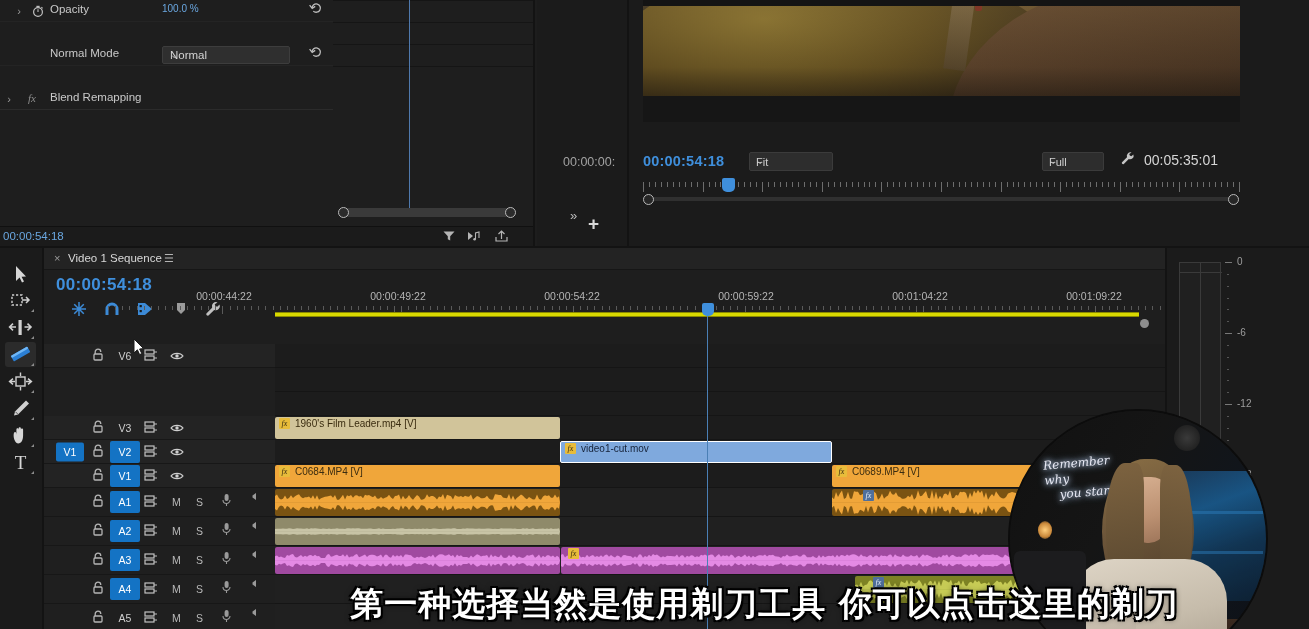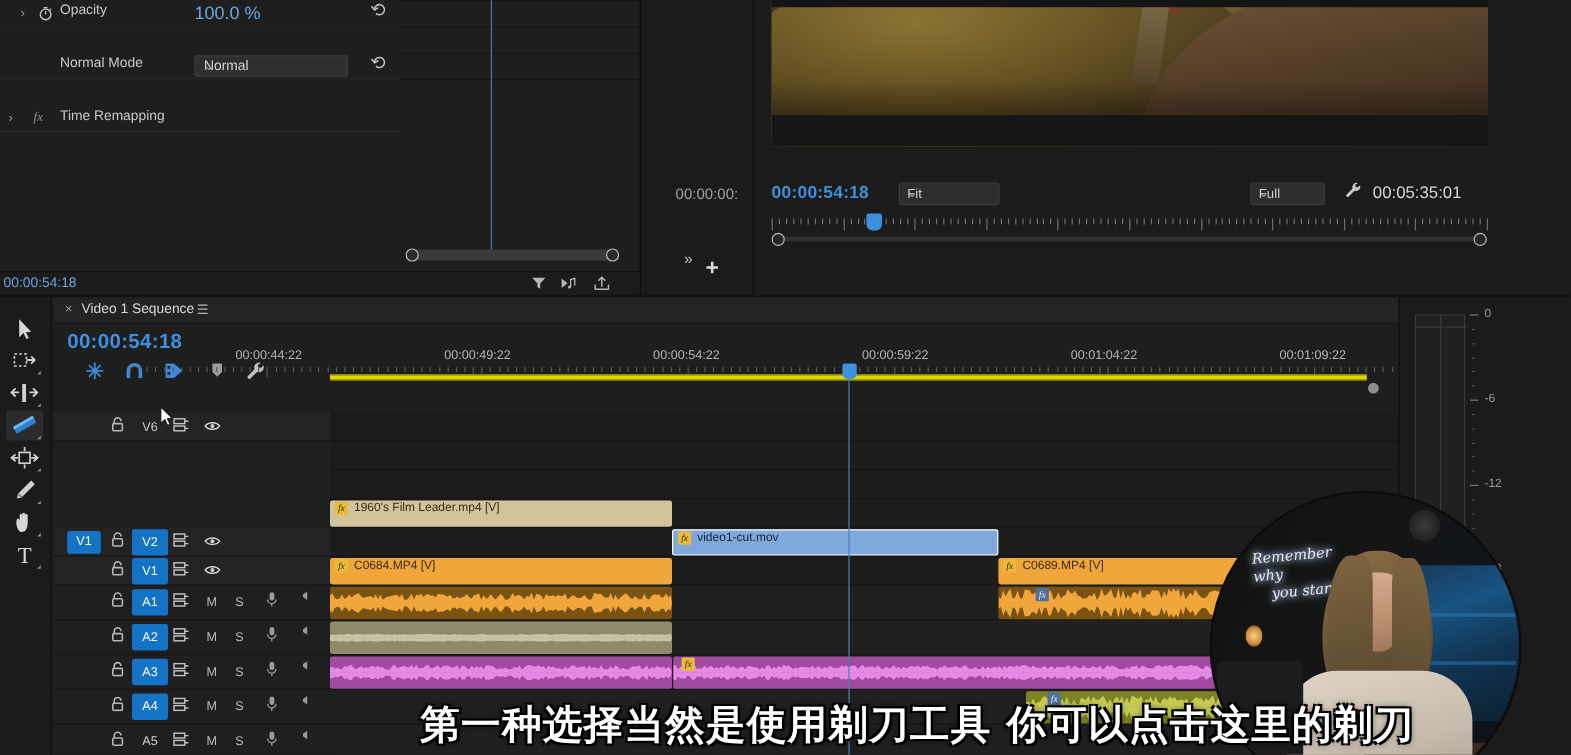--- a/index.html
+++ b/index.html
@@ -27,21 +27,21 @@
   .fx-row .stopwatch {
     position: absolute; left: 31px; top: 4px; width: 14px; height: 14px;
     color: #b0b0b0;
   }
   .fx-row .fx-label {
     position: absolute; left: 50px; top: 3px;
     font-size: 11.5px; color: #c9c9c9; white-space: nowrap;
   }
   .fx-row .fx-value {
     position: absolute; left: 162px; top: 3px;
-    font-size: 15px; color: #6aa7e0;
+    font-size: 10px; color: #6aa7e0;
   }
   .fx-row .fx-select {
     position: absolute; left: 162px; top: 2px; width: 128px; height: 18px;
     background: #2f2f2f; border: 1px solid #3d3d3d; border-radius: 2px;
   }
   .fx-row .fx-select span {
     position: absolute; left: 7px; top: 2px; font-size: 11.5px; color: #d4d4d4;
   }
   .fx-row .fx-select .chev {
     position: absolute; right: 6px; top: 2px; font-size: 10px; color: #a8a8a8;
@@ -313,21 +313,21 @@
         <svg width="16" height="16" viewBox="0 0 16 16">
             <path d="M4 7 a4.2 4.2 0 1 1 1.3 3.1" fill="none" stroke="#c0c0c0" stroke-width="1.3"></path>
             <path d="M1.6 4.2 L4.2 7.3 L7.2 5.4" fill="none" stroke="#c0c0c0" stroke-width="1.3"></path>
           </svg>
       </span>
     </div>
 
     <div class="fx-row" id="fx-tr-row" style="top:44px;">
       <span class="twirl">›</span>
       <span class="fxglyph">fx</span>
-      <span class="fx-label">Time Remapping</span>
+      <span class="fx-label">Blend Remapping</span>
     </div>
 
     <div id="fx-panel-scroll-left"></div>
   </div>
 
   <div id="fx-kf">
     <div class="lane" style="top:0;"></div>
     <div class="lane" style="top:22px;"></div>
     <div class="lane" style="top:44px;"></div>
     <div class="lane" style="top:66px;"></div>
@@ -816,20 +816,36 @@
           <span class="th-sync"><svg width="14" height="12" viewBox="0 0 14 12">
               <rect x="1" y="1" width="9" height="4" fill="none" stroke="#c2c2c2" stroke-width="1.2"></rect>
               <rect x="1" y="7" width="9" height="4" fill="none" stroke="#c2c2c2" stroke-width="1.2"></rect>
               <path d="M10 3 L13 3 M10 9 L13 9" stroke="#c2c2c2" stroke-width="1.2"></path>
             </svg></span>
           <span class="th-eye"><svg width="14" height="10" viewBox="0 0 14 10">
               <path d="M1 5 C3.5 1.4 10.5 1.4 13 5 C10.5 8.6 3.5 8.6 1 5 Z" fill="none" stroke="#cfcfcf" stroke-width="1.2"></path>
               <circle cx="7" cy="5" r="1.7" fill="#cfcfcf"></circle>
             </svg></span>
         </div>
+        <div class="trkhead" style="top: 72px; height: 24px;">
+          <span class="th-lock"><svg width="12" height="13" viewBox="0 0 12 13">
+              <path d="M3.2 6 L3.2 4 a2.8 2.8 0 0 1 5.6 0" fill="none" stroke="#b6b6b6" stroke-width="1.3"></path>
+              <rect x="2" y="6" width="8" height="6" rx="1" fill="none" stroke="#b6b6b6" stroke-width="1.3"></rect>
+            </svg></span>
+          <span class="th-name ">V3</span>
+          <span class="th-sync"><svg width="14" height="12" viewBox="0 0 14 12">
+              <rect x="1" y="1" width="9" height="4" fill="none" stroke="#c2c2c2" stroke-width="1.2"></rect>
+              <rect x="1" y="7" width="9" height="4" fill="none" stroke="#c2c2c2" stroke-width="1.2"></rect>
+              <path d="M10 3 L13 3 M10 9 L13 9" stroke="#c2c2c2" stroke-width="1.2"></path>
+            </svg></span>
+          <span class="th-eye"><svg width="14" height="10" viewBox="0 0 14 10">
+              <path d="M1 5 C3.5 1.4 10.5 1.4 13 5 C10.5 8.6 3.5 8.6 1 5 Z" fill="none" stroke="#cfcfcf" stroke-width="1.2"></path>
+              <circle cx="7" cy="5" r="1.7" fill="#cfcfcf"></circle>
+            </svg></span>
+        </div>
         <div class="trkhead" style="top: 96px; height: 24px;">
           <span class="th-src active">V1</span>
           <span class="th-lock"><svg width="12" height="13" viewBox="0 0 12 13">
               <path d="M3.2 6 L3.2 4 a2.8 2.8 0 0 1 5.6 0" fill="none" stroke="#b6b6b6" stroke-width="1.3"></path>
               <rect x="2" y="6" width="8" height="6" rx="1" fill="none" stroke="#b6b6b6" stroke-width="1.3"></rect>
             </svg></span>
           <span class="th-name on">V2</span>
           <span class="th-sync"><svg width="14" height="12" viewBox="0 0 14 12">
               <rect x="1" y="1" width="9" height="4" fill="none" stroke="#c2c2c2" stroke-width="1.2"></rect>
               <rect x="1" y="7" width="9" height="4" fill="none" stroke="#c2c2c2" stroke-width="1.2"></rect>

